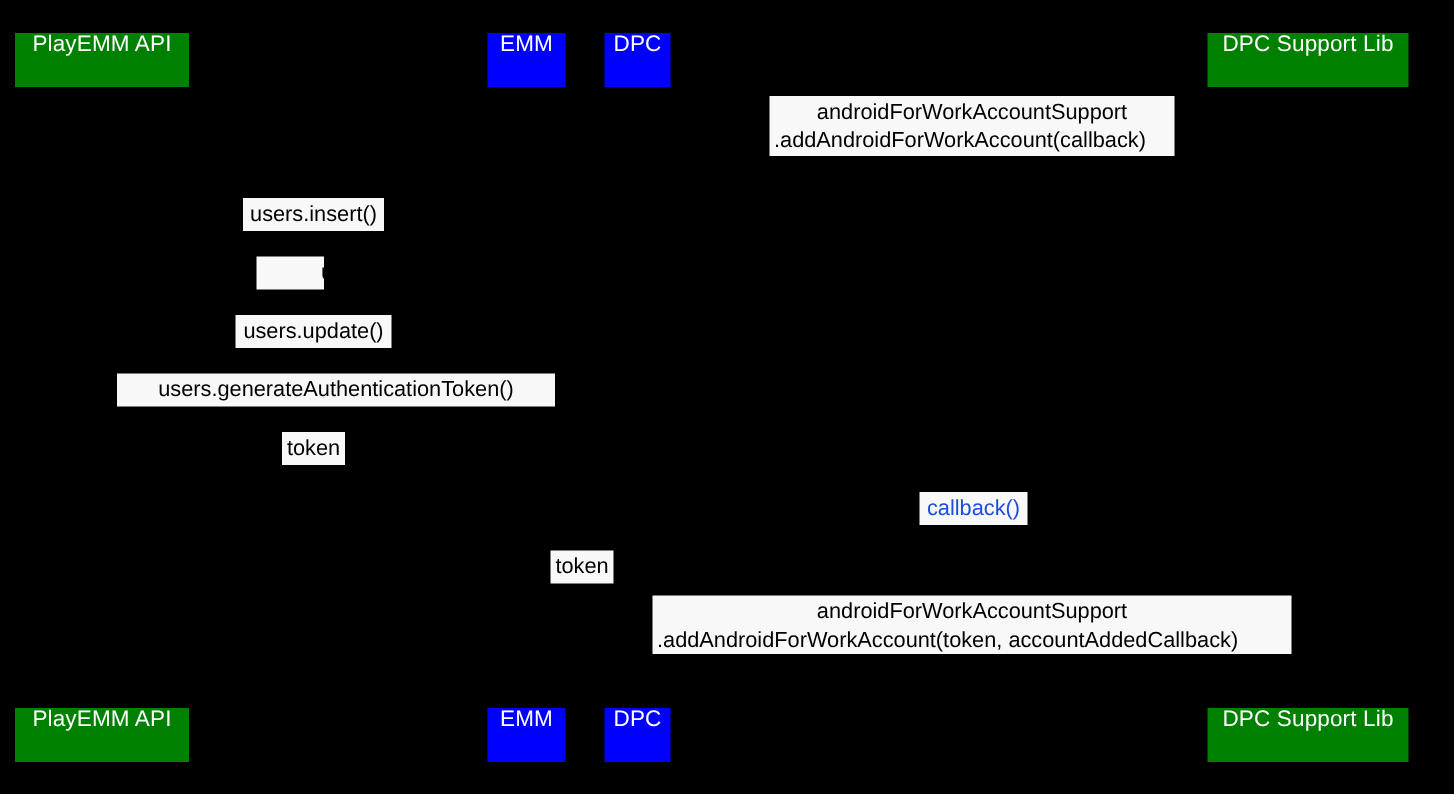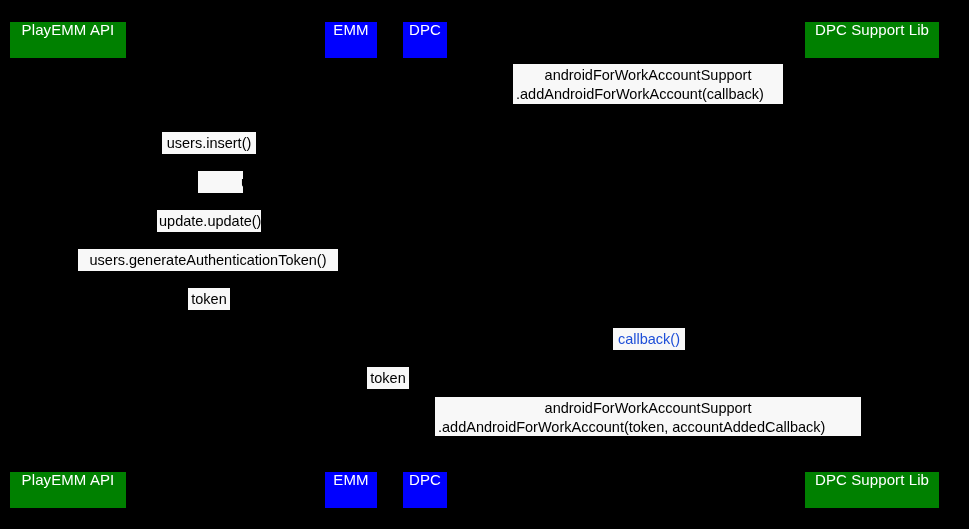--- a/index.html
+++ b/index.html
@@ -99,21 +99,21 @@
       <div class="participant blue" style="left: 403px; top: 472px; width: 44px; height: 36px; background: rgb(0, 0, 255); color: rgb(255, 255, 255);">
         <span>DPC</span>
       </div>
       <div class="participant green" style="left: 805px; top: 472px; width: 134px; height: 36px; background: rgb(0, 128, 0); color: rgb(255, 255, 255);">
         <span>DPC Support Lib</span>
       </div>
     </div>
   <div id="messages">
       <div class="msg-label multi" style="left: 513px; top: 64px; width: 270px; height: 40px; background: rgb(248, 248, 248); color: rgb(0, 0, 0);"><span class="l1">androidForWorkAccountSupport</span><span class="l2">.addAndroidForWorkAccount(callback)</span></div>
       <div class="msg-label single" style="left: 162px; top: 132px; width: 94px; height: 22px; background: rgb(248, 248, 248); color: rgb(0, 0, 0);"><span class="l1">users.insert()</span></div>
-      <div class="msg-label single" style="left: 198px; top: 171px; width: 44px; height: 22px; background: rgb(248, 248, 248); color: rgb(0, 0, 0); padding-left: 43px;"><span class="l1">userID</span></div>
-      <div class="msg-label single" style="left: 157px; top: 210px; width: 104px; height: 22px; background: rgb(248, 248, 248); color: rgb(0, 0, 0);"><span class="l1">update.update()</span></div>
-      <div class="msg-label single" style="left: 78px; top: 249px; width: 260px; height: 22px; background: rgb(248, 248, 248); color: rgb(0, 0, 0);"><span class="l1">users.generateAuthenticationToken()</span></div>
+      <div class="msg-label single" style="left: 171px; top: 171px; width: 44px; height: 22px; background: rgb(248, 248, 248); color: rgb(0, 0, 0); padding-left: 43px;"><span class="l1">userID</span></div>
+      <div class="msg-label single" style="left: 157px; top: 210px; width: 104px; height: 22px; background: rgb(248, 248, 248); color: rgb(0, 0, 0);"><span class="l1">users.update()</span></div>
+      <div class="msg-label single" style="left: 78px; top: 249px; width: 292px; height: 22px; background: rgb(248, 248, 248); color: rgb(0, 0, 0);"><span class="l1">users.generateAuthenticationToken()</span></div>
       <div class="msg-label single" style="left: 188px; top: 288px; width: 42px; height: 22px; background: rgb(248, 248, 248); color: rgb(0, 0, 0);"><span class="l1">token</span></div>
       <div class="msg-label single" style="left: 613px; top: 328px; width: 72px; height: 22px; background: rgb(248, 248, 248); color: #1d4ed8;"><span class="l1">callback()</span></div>
       <div class="msg-label single" style="left: 367px; top: 367px; width: 42px; height: 22px; background: rgb(248, 248, 248); color: rgb(0, 0, 0);"><span class="l1">token</span></div>
       <div class="msg-label multi" style="left: 435px; top: 397px; width: 426px; height: 39px; background: rgb(248, 248, 248); color: rgb(0, 0, 0);"><span class="l1">androidForWorkAccountSupport</span><span class="l2">.addAndroidForWorkAccount(token, accountAddedCallback)</span></div>
     </div>
 </div>
 
 </body></html>

